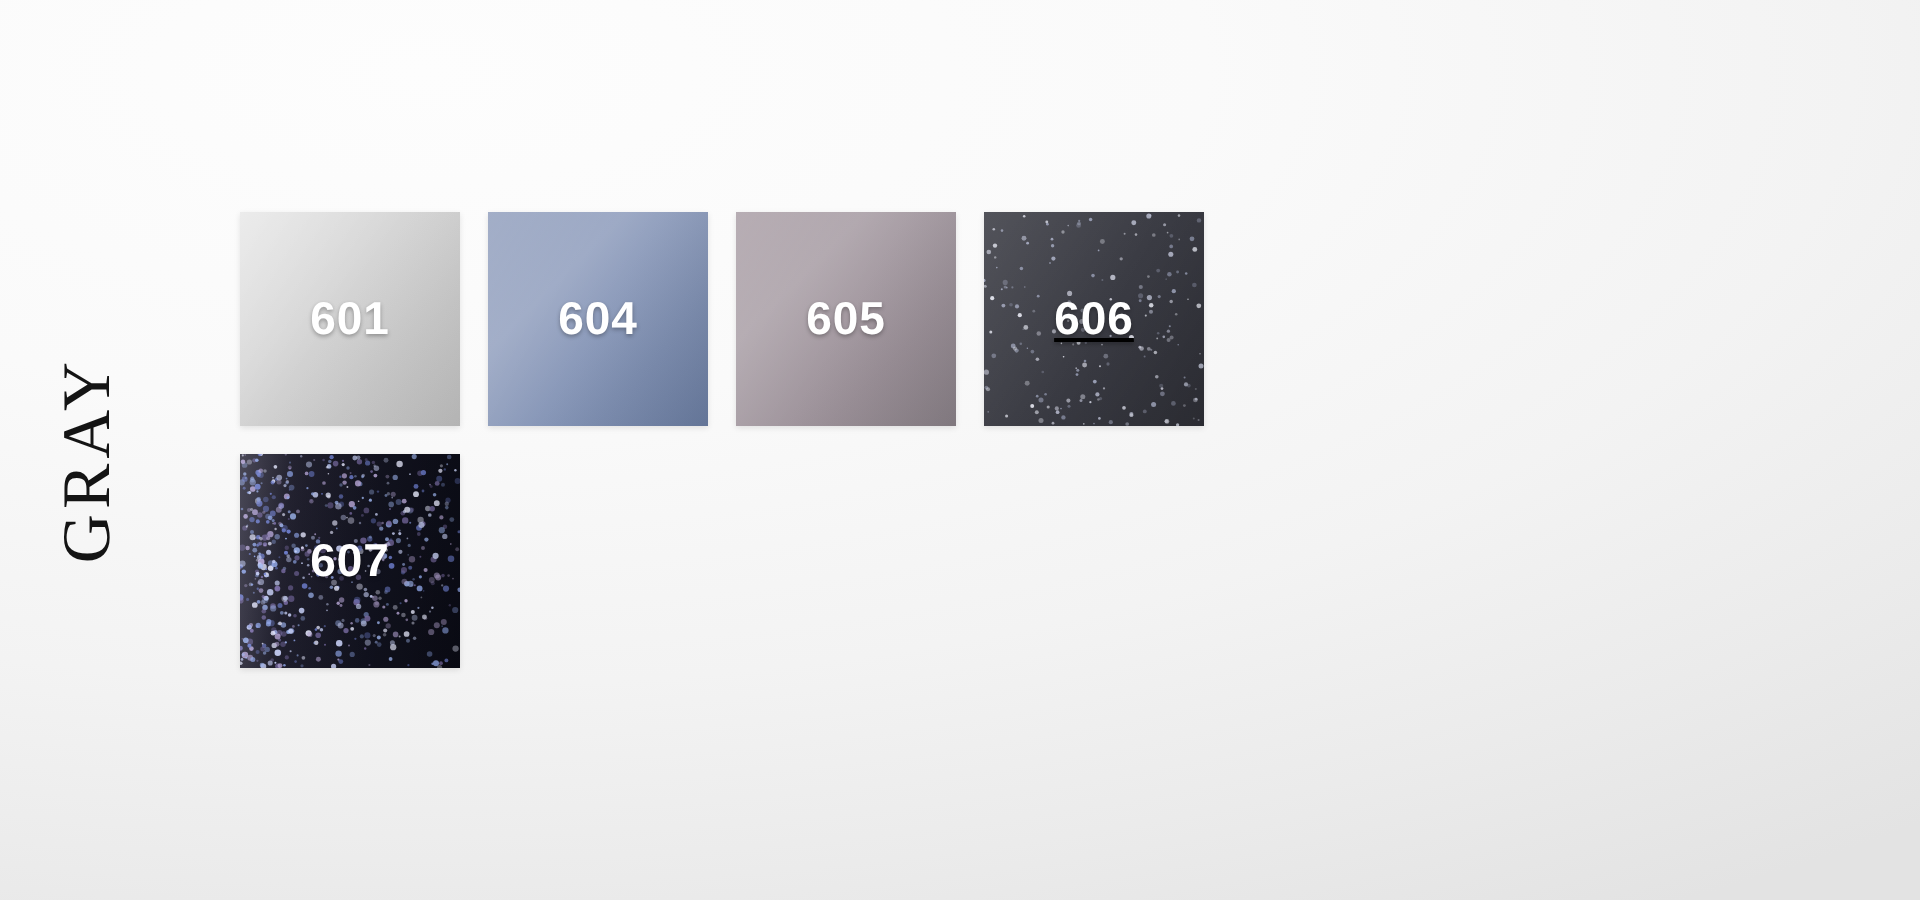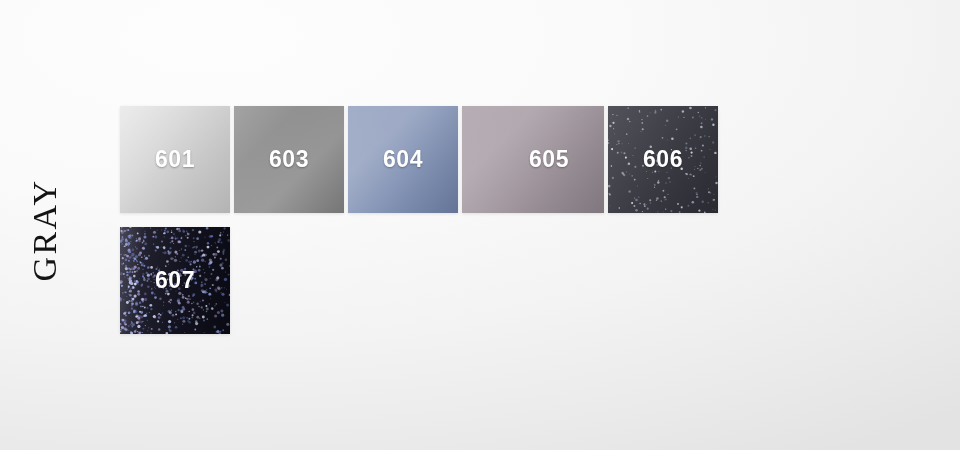--- a/index.html
+++ b/index.html
@@ -51,21 +51,21 @@
   
   #swatch-grid {
     position: absolute;
     left: 120px;
     top: 106px;
     width: 760px;
   }
   .swatch-row {
     display: flex;
     flex-direction: row;
-    gap: 4px;
+    gap: 14px;
     margin-bottom: 14px;
   }
   .swatch {
     position: relative;
     width: 110px;
     height: 107px;
     display: flex;
     align-items: center;
     justify-content: center;
     overflow: hidden;
@@ -91,22 +91,22 @@
     font-size: 23px;
     letter-spacing: 0.5px;
     text-shadow: 0 1px 2px rgba(0,0,0,0.30);
   }
 
   
   .sw-601 { background: linear-gradient(135deg, #e0e0e0 0%, #d4d4d4 38%, #c7c7c7 70%, #bdbdbd 100%); }
   .sw-602 { background: linear-gradient(135deg, #d6d6d6 0%, #cbcbcb 40%, #c0c0c0 72%, #b6b6b6 100%); }
   .sw-603 { background: linear-gradient(135deg, #8f8f8f 0%, #8a8a8a 30%, #9a9a9a 62%, #838383 100%); }
   .sw-604 { background: linear-gradient(135deg, #8e9cbb 0%, #98a5c2 32%, #7e8fb2 72%, #6f82a8 100%); text-align: right; }
-  .sw-605 { background: linear-gradient(135deg, #a79ba3 0%, #ada3aa 30%, #9b9098 70%, #8e858c 100%); padding-left: 32px; }
-  .sw-606 { background: linear-gradient(135deg, #3f4048 0%, #3a3b43 45%, #33343c 100%); }
+  .sw-605 { background: linear-gradient(135deg, #a79ba3 0%, #ada3aa 30%, #9b9098 70%, #8e858c 100%); }
+  .sw-606 { background: linear-gradient(135deg, #3f4048 0%, #3a3b43 45%, #33343c 100%); text-decoration: underline; }
   .sw-607 { background: linear-gradient(100deg, #2a2732 0%, #1b1a26 28%, #121320 62%, #0c0d18 100%); text-align: right; }
 
   .sheen-light {
     background: linear-gradient(125deg, rgba(255,255,255,0.38) 0%, rgba(255,255,255,0.05) 45%, rgba(0,0,0,0.05) 100%);
   }
   .sheen-mid {
     background: linear-gradient(120deg, rgba(255,255,255,0.18) 0%, rgba(255,255,255,0.02) 50%, rgba(0,0,0,0.10) 100%);
   }
   .sheen-dark {
     background: linear-gradient(120deg, rgba(255,255,255,0.10) 0%, rgba(255,255,255,0.00) 55%, rgba(0,0,0,0.18) 100%);
@@ -122,24 +122,20 @@
 
   <div id="category-label">
     <span class="label-text">GRAY</span>
   </div>
 
   <div id="swatch-grid">
       <div class="swatch-row">
         <div class="swatch sw-601">
           <div class="sheen sheen-light"></div>
           <span class="swatch-code">601</span>
-        </div>
-        <div class="swatch sw-603">
-          <div class="sheen sheen-mid"></div>
-          <span class="swatch-code">603</span>
         </div>
         <div class="swatch sw-604">
           <div class="sheen sheen-mid"></div>
           <span class="swatch-code">604</span>
         </div>
         <div class="swatch sw-605">
           <div class="sheen sheen-mid"></div>
           <span class="swatch-code">605</span>
         </div>
         <div class="swatch sw-606">

